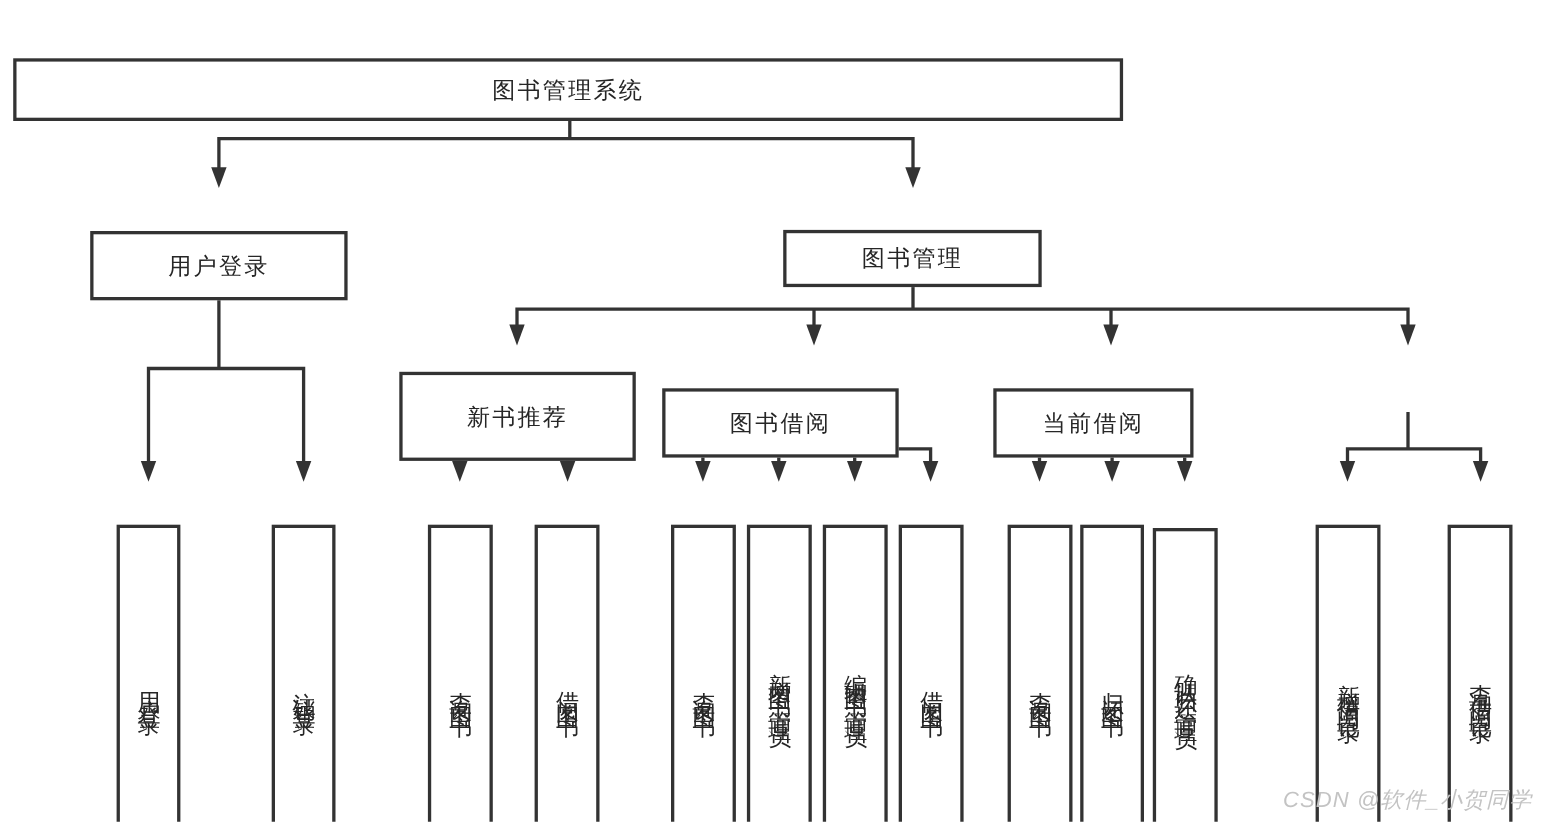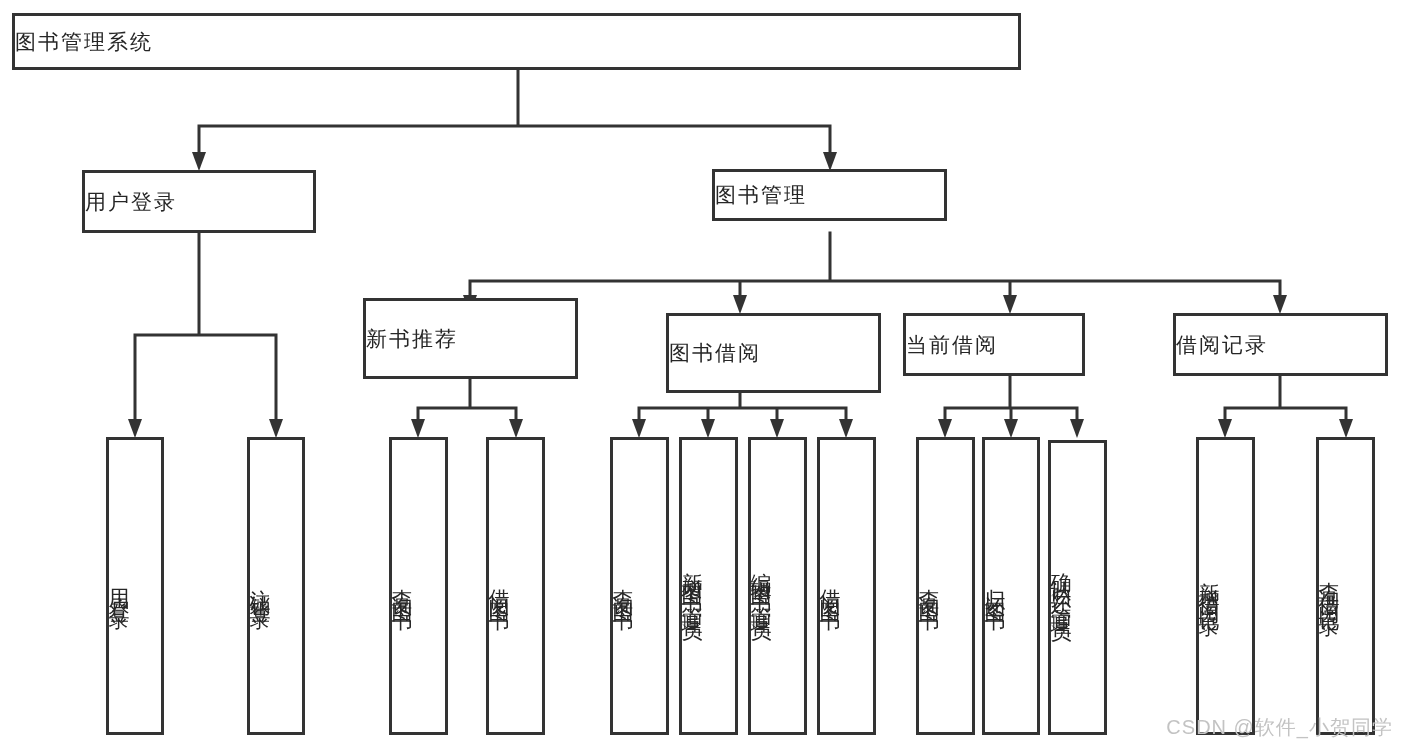--- a/index.html
+++ b/index.html
@@ -14,35 +14,37 @@
   .canvas{
     position:relative;width:1405px;height:747px;
     background:var(--background);overflow:hidden;
   }
   svg.connectors{position:absolute;left:0;top:0;z-index:1;}
   svg.connectors path{stroke:var(--line);stroke-width:3;fill:none;stroke-linecap:square;}
   svg.connectors polygon{fill:var(--line);stroke:none;}
   .node{
     position:absolute;background:var(--box-fill);
     border:3px solid var(--box-border);
-    display:flex;align-items:center;justify-content:flex-start;
+    display:flex;align-items:center;justify-content:center;
     z-index:2;
+    margin-top:40px;
   }
   .node span{
     font-size:21px;color:var(--text);white-space:nowrap;
     letter-spacing:2px;
   }
   .leaf span{
     writing-mode:vertical-rl;text-orientation:mixed;
     letter-spacing:7px;line-height:1;white-space:normal;
   }
   .watermark{
     position:absolute;right:12px;top:714px;z-index:5;
     font-size:20px;color:var(--watermark);letter-spacing:1px;
     white-space:nowrap;
+    font-style:italic;
   }
 </style>
 </head>
 <body>
 
 <div class="canvas">
 
   <svg class="connectors" width="1405" height="747" viewBox="0 0 1405 747">
 
     <g>
@@ -100,28 +102,25 @@
   <div class="node" style="left:82px;top:170px;width:234px;height:63px">
     <span>用户登录</span>
   </div>
   <div class="node" style="left:712px;top:169px;width:235px;height:52px">
     <span>图书管理</span>
   </div>
 
   <div class="node" style="left:363px;top:298px;width:215px;height:81px">
     <span>新书推荐</span>
   </div>
-  <div class="node" style="left:666px;top:313px;width:215px;height:80px">
+  <div class="node" style="left:602px;top:313px;width:215px;height:63px">
     <span>图书借阅</span>
   </div>
   <div class="node" style="left:903px;top:313px;width:182px;height:63px">
     <span>当前借阅</span>
-  </div>
-  <div class="node" style="left:1173px;top:313px;width:215px;height:63px">
-    <span>借阅记录</span>
   </div>
 
   <div class="node leaf" style="left:106px;top:437px;width:58px;height:298px">
     <span>用户登录</span>
   </div>
   <div class="node leaf" style="left:247px;top:437px;width:58px;height:298px">
     <span>注销登录</span>
   </div>
 
   <div class="node leaf" style="left:389px;top:437px;width:59px;height:298px">

